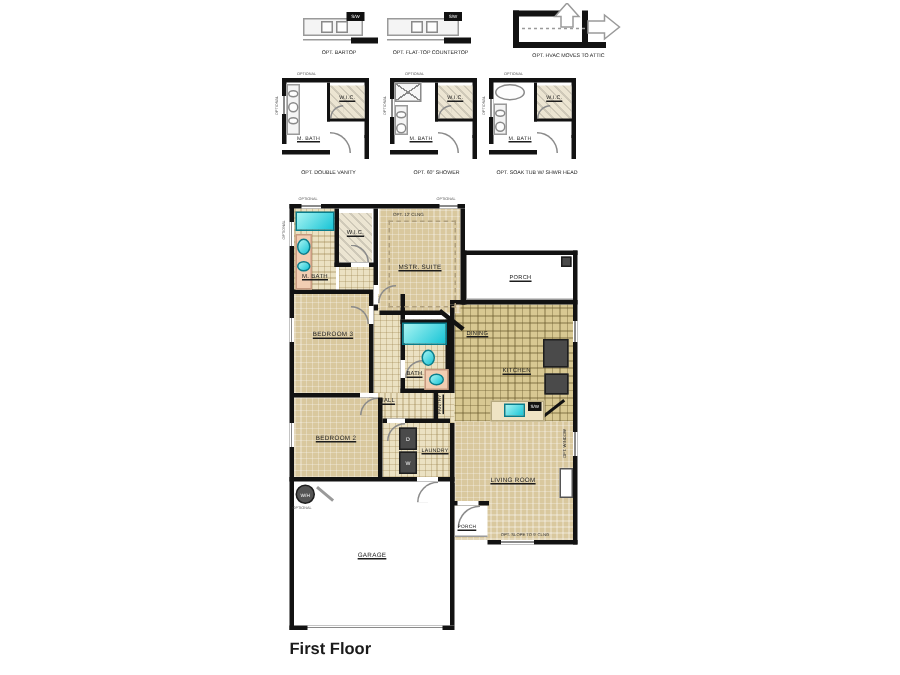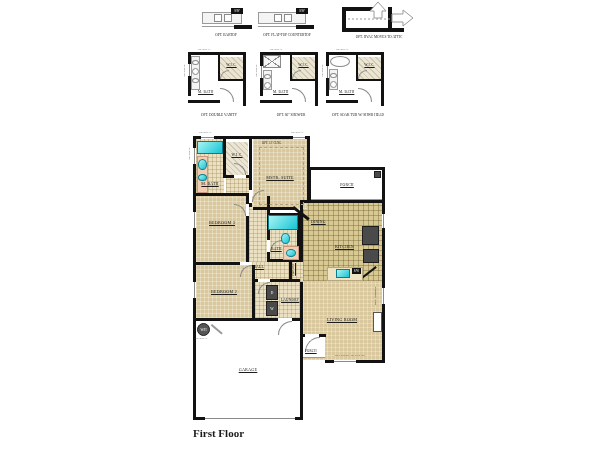--- a/index.html
+++ b/index.html
@@ -1,17 +1,17 @@
 <!DOCTYPE html>
 <html><head>
 <meta charset="utf-8">
 <style>
   html,body{margin:0;padding:0;background:#fff;}
   #canvas{position:relative;width:600px;height:450px;background:#fff;overflow:hidden;
-          font-family:Liberation Serif, serif;color:#222;}
+          font-family:Liberation Sans, sans-serif;color:#222;}
   .abs{position:absolute;}
   .wall{position:absolute;background:#121212;}
   .thin{position:absolute;background:#9a9a9a;}
   .lbl{position:absolute;font-size:4px;line-height:1.1;color:#1c1c1c;white-space:nowrap;}
   .rlbl{text-decoration:underline;letter-spacing:.2px;}
   .note{font-size:3px;color:#333;}
   .opt{font-size:2.5px;color:#555;}
   .ctr{text-align:center;}
   .vtxt{writing-mode:vertical-rl;transform:rotate(180deg);}
   .carpet{position:absolute;background-color:#d9c89e;

